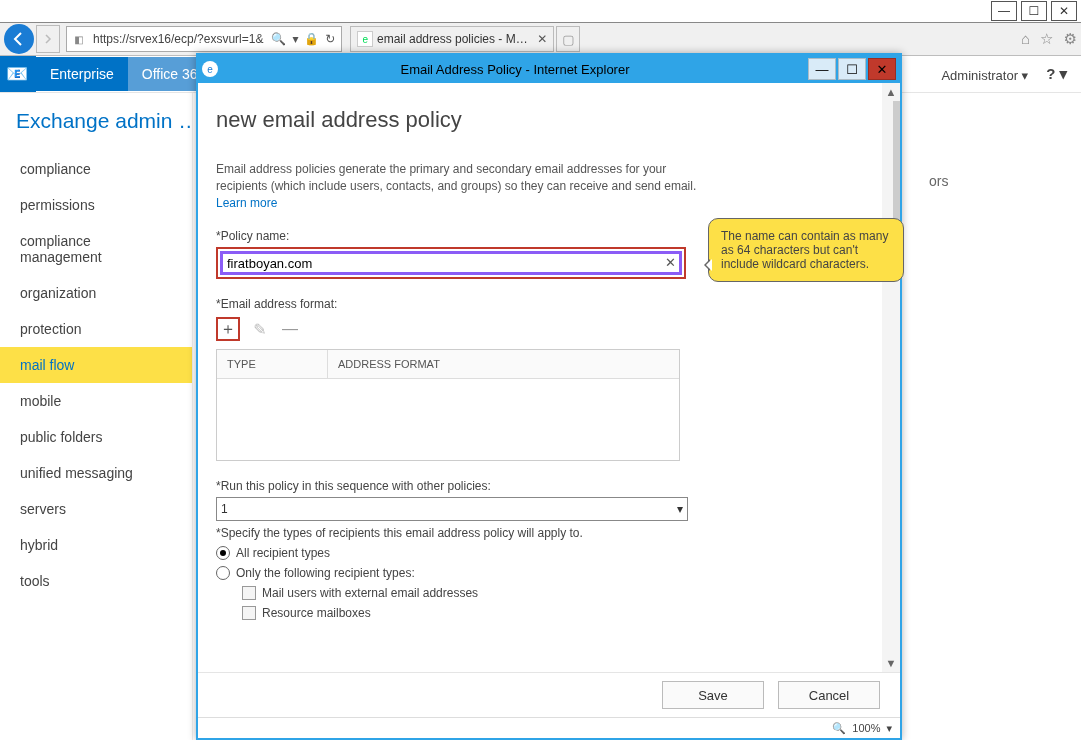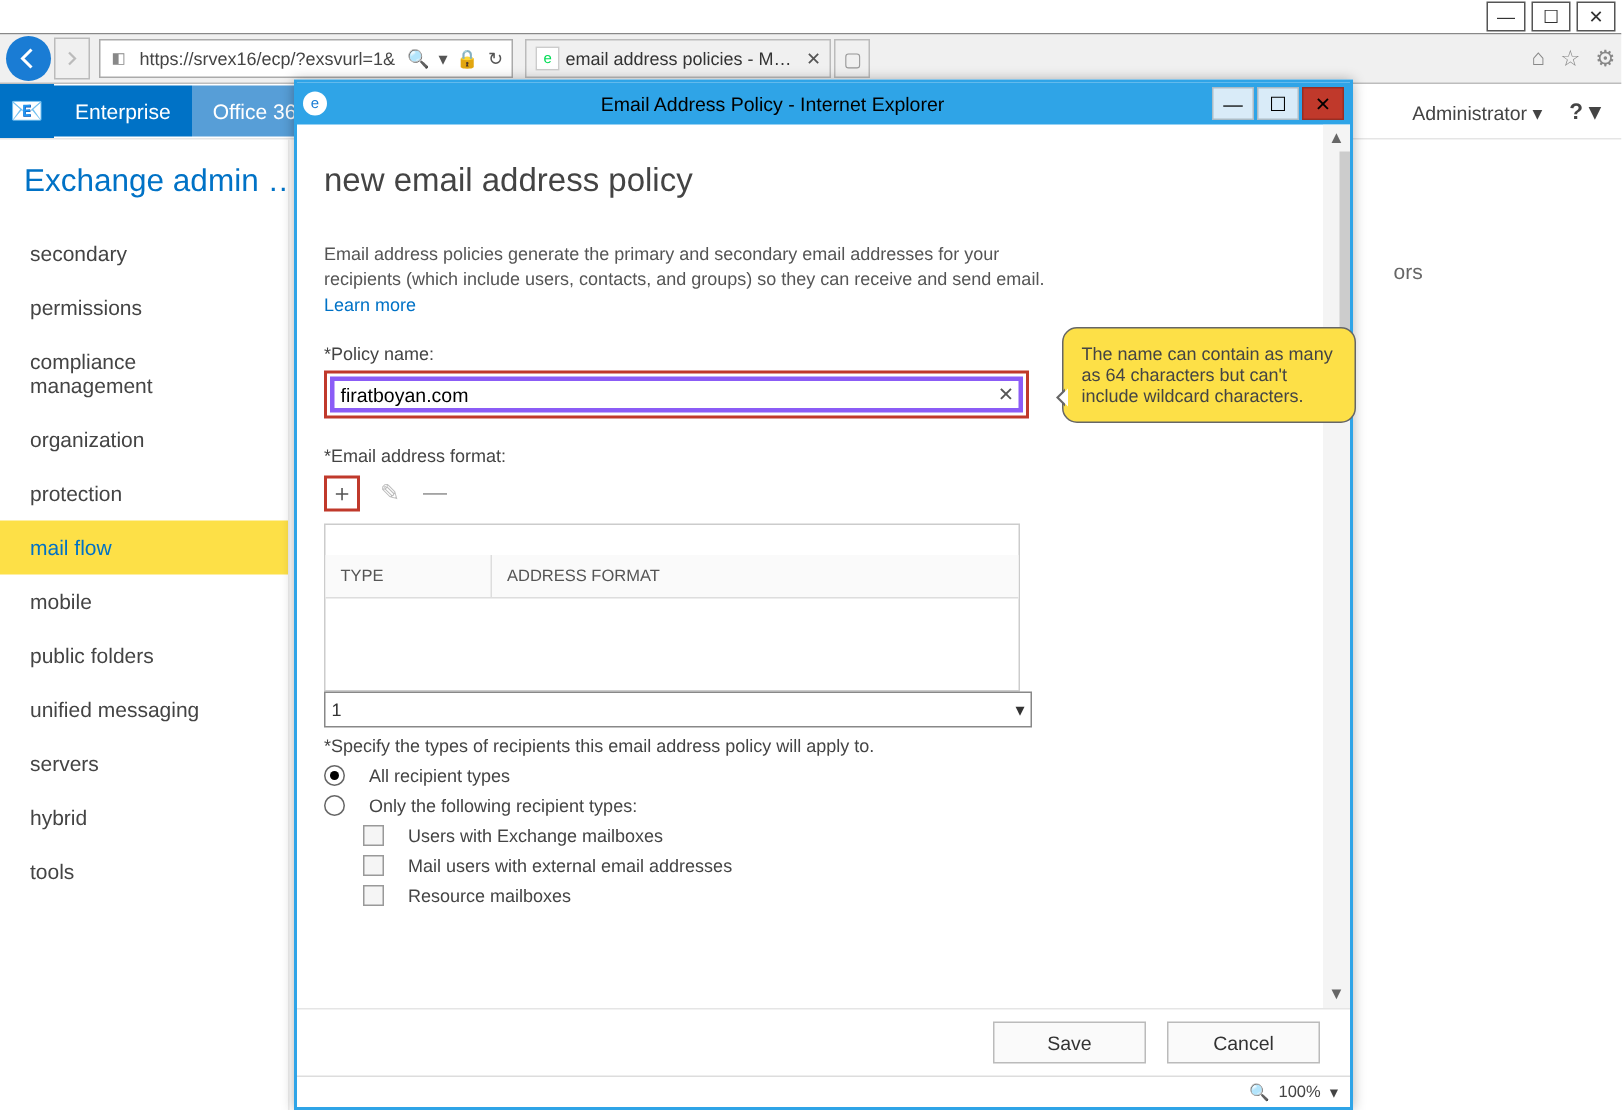--- a/index.html
+++ b/index.html
@@ -264,32 +264,32 @@
   .plus {
     color:#555; border:2px solid #c0392b;
   }
   .pencil { color:#bbb; }
   .minus { color:#999; }
   .grid {
     border:1px solid #ccc; width:462px; height:110px; margin-top:8px;
   }
   .grid-head {
     display:flex; border-bottom:1px solid #ddd; background:#fafafa;
-    font-size:11px; color:#555;margin-top:20px;
+    font-size:11px; color:#555;
   }
   .grid-head div { padding:8px 10px; }
   .col1{ width:90px; border-right:1px solid #ddd;}
   .col2{ flex:1; }
   .select {
     width:462px; height:22px; border:1px solid #888;
     display:flex; align-items:center; justify-content:space-between;
     padding:0 4px; font-size:12px;
   }
   .radio-row, .check-row {
-    display:flex; align-items:center; gap:16px;
+    display:flex; align-items:center; gap:6px;
     font-size:12px; color:#444; margin-top:6px;
   }
   .radio {
     width:12px;height:12px;border:1px solid #666;border-radius:50%;
     display:flex;align-items:center;justify-content:center;
   }
   .radio.sel::after{
     content:""; width:6px;height:6px;background:#000;border-radius:50%;
   }
   .check {
@@ -385,21 +385,21 @@
   <div class="eac-tab inactive">Office 365</div>
   <div class="eac-right">
     <span>Administrator ▾</span>
     <span style="font-weight:bold;font-size:15px;">? ▾</span>
   </div>
 </div>
 
 <div class="main">
   <div class="sidebar">
     <div class="sidebar-title">Exchange admin …</div>
-    <div class="nav-item">secondary</div>
+    <div class="nav-item">compliance</div>
     <div class="nav-item">permissions</div>
     <div class="nav-item">compliance management</div>
     <div class="nav-item">organization</div>
     <div class="nav-item">protection</div>
     <div class="nav-item selected">mail flow</div>
     <div class="nav-item">mobile</div>
     <div class="nav-item">public folders</div>
     <div class="nav-item">unified messaging</div>
     <div class="nav-item">servers</div>
     <div class="nav-item">hybrid</div>
@@ -441,37 +441,34 @@
         <span class="icon-btn pencil">✎</span>
         <span class="icon-btn minus">—</span>
       </div>
       <div class="grid">
         <div class="grid-head">
           <div class="col1">TYPE</div>
           <div class="col2">ADDRESS FORMAT</div>
         </div>
       </div>
 
+      <div class="label">*Run this policy in this sequence with other policies:</div>
       <div class="select">
         <span>1</span>
         <span>▾</span>
       </div>
 
       <div class="label" style="margin-top:5px;">*Specify the types of recipients this email address policy will apply to.</div>
       <div class="radio-row">
         <span class="radio sel"></span>
         <span>All recipient types</span>
       </div>
       <div class="radio-row">
         <span class="radio"></span>
         <span>Only the following recipient types:</span>
-      </div>
-      <div class="check-row">
-        <span class="check"></span>
-        <span>Users with Exchange mailboxes</span>
       </div>
       <div class="check-row">
         <span class="check"></span>
         <span>Mail users with external email addresses</span>
       </div>
       <div class="check-row">
         <span class="check"></span>
         <span>Resource mailboxes</span>
       </div>
     </div>

